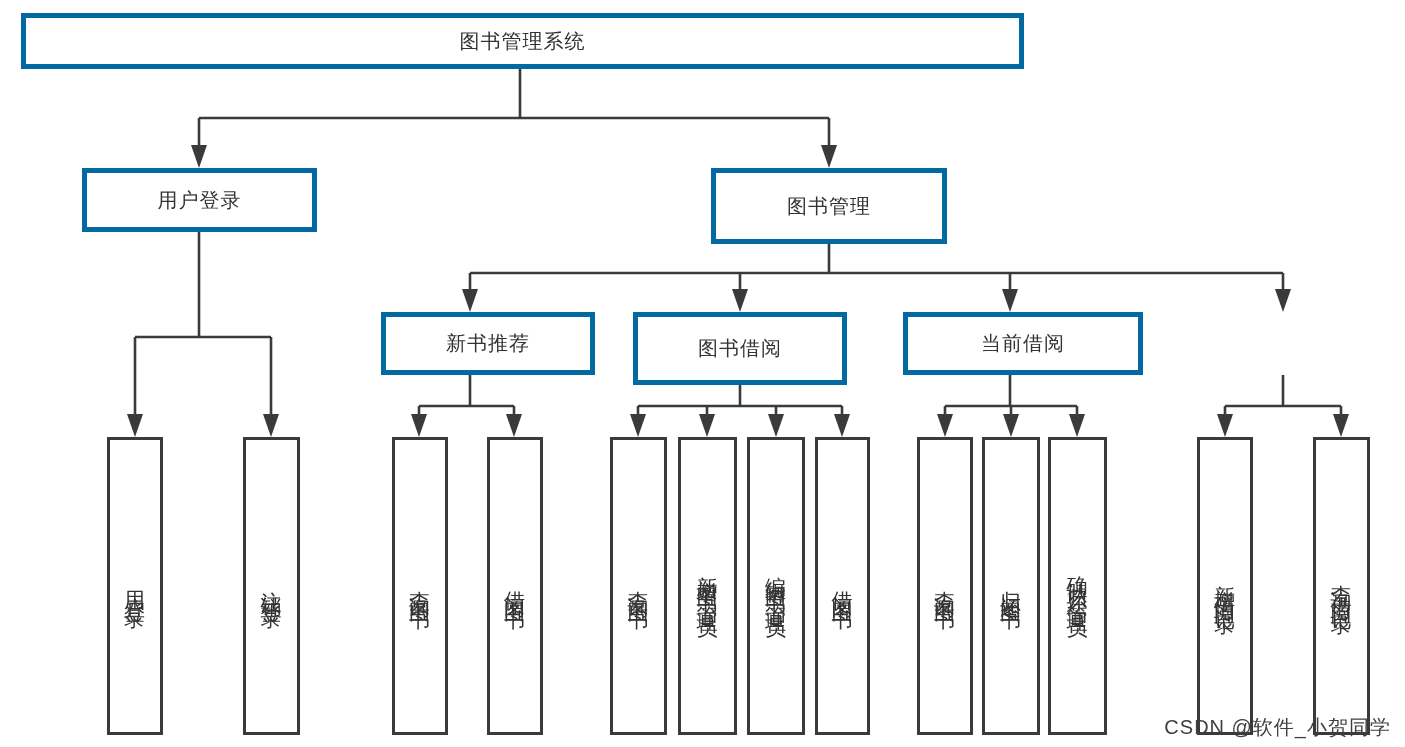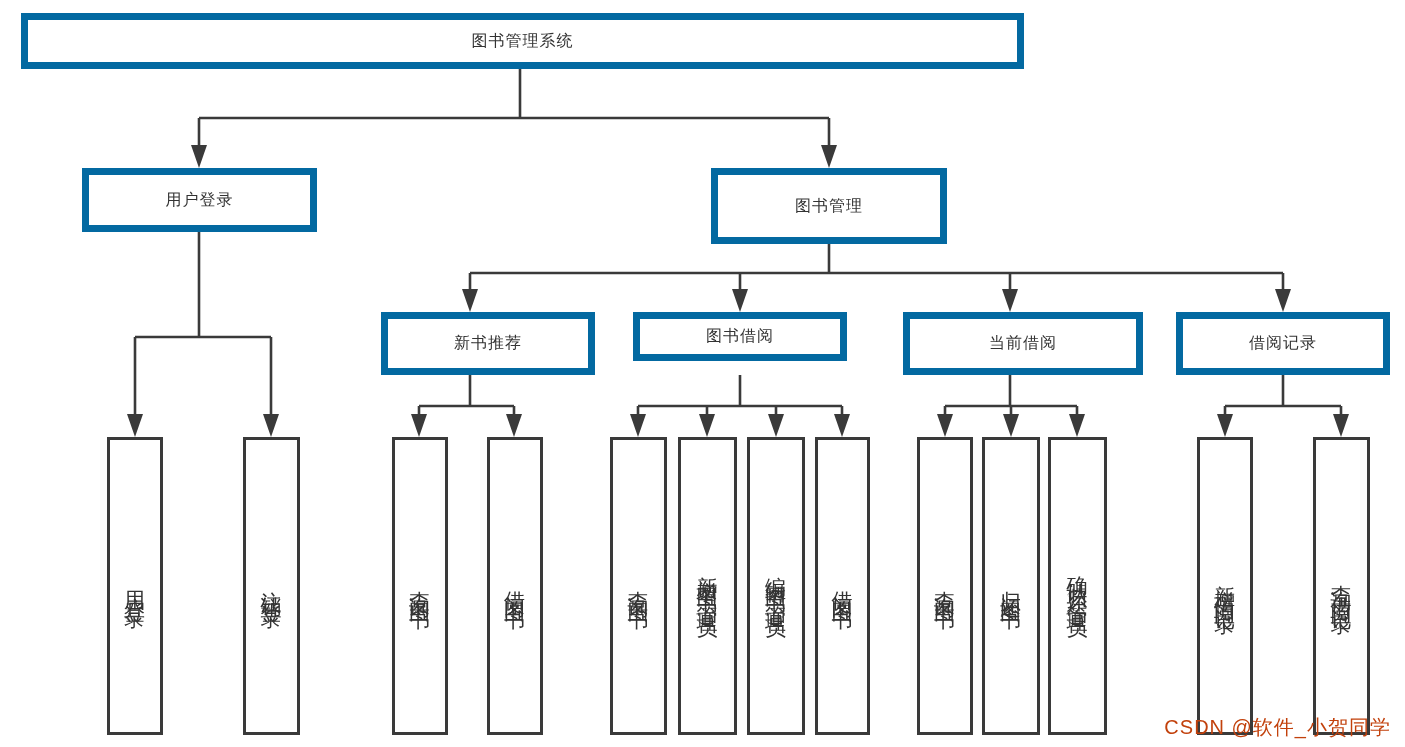--- a/index.html
+++ b/index.html
@@ -7,24 +7,24 @@
     position:relative;
     width:1405px;height:747px;
     background:#ffffff;
     font-family:"Liberation Sans","DejaVu Sans",sans-serif;
     overflow:hidden;
   }
   .wires{position:absolute;left:0;top:0;z-index:1;}
   .hbox{
     position:absolute;
     box-sizing:border-box;
-    border:7px solid #0369a1;
+    border:5px solid #0369a1;
     background:#ffffff;
     display:flex;align-items:center;justify-content:center;
-    font-size:16px;color:#333333;
+    font-size:20px;color:#333333;
     letter-spacing:1px;
     z-index:2;
   }
   .vbox{
     position:absolute;
     top:437px;height:298px;
     box-sizing:border-box;
     border:3px solid #3a3a3a;
     background:#ffffff;
     display:flex;align-items:center;justify-content:center;
@@ -32,21 +32,21 @@
     text-orientation:mixed;
     font-size:21px;line-height:1;
     letter-spacing:6px;
     color:#333333;
     z-index:2;
   }
   .watermark{
     position:absolute;
     right:14px;top:714px;
     font-size:20px;
-    color:#c2410c;
+    color:#404040;
     letter-spacing:1px;
     z-index:3;
     white-space:nowrap;
   }
 </style>
 </head>
 <body>
 
 <div class="canvas">
 
@@ -126,28 +126,25 @@
   <div class="hbox" style="left:82px;top:168px;width:235px;height:64px">
     <span>用户登录</span>
   </div>
   <div class="hbox" style="left:711px;top:168px;width:236px;height:76px">
     <span>图书管理</span>
   </div>
 
   <div class="hbox" style="left:381px;top:312px;width:214px;height:63px">
     <span>新书推荐</span>
   </div>
-  <div class="hbox" style="left:633px;top:312px;width:214px;height:49px">
+  <div class="hbox" style="left:633px;top:312px;width:214px;height:73px">
     <span>图书借阅</span>
   </div>
   <div class="hbox" style="left:903px;top:312px;width:240px;height:63px">
     <span>当前借阅</span>
-  </div>
-  <div class="hbox" style="left:1176px;top:312px;width:214px;height:63px">
-    <span>借阅记录</span>
   </div>
 
   <div class="vbox" style="left:107px;width:56px">
     <span>用户登录</span>
   </div>
   <div class="vbox" style="left:243px;width:57px">
     <span>注销登录</span>
   </div>
 
   <div class="vbox" style="left:392px;width:56px">

